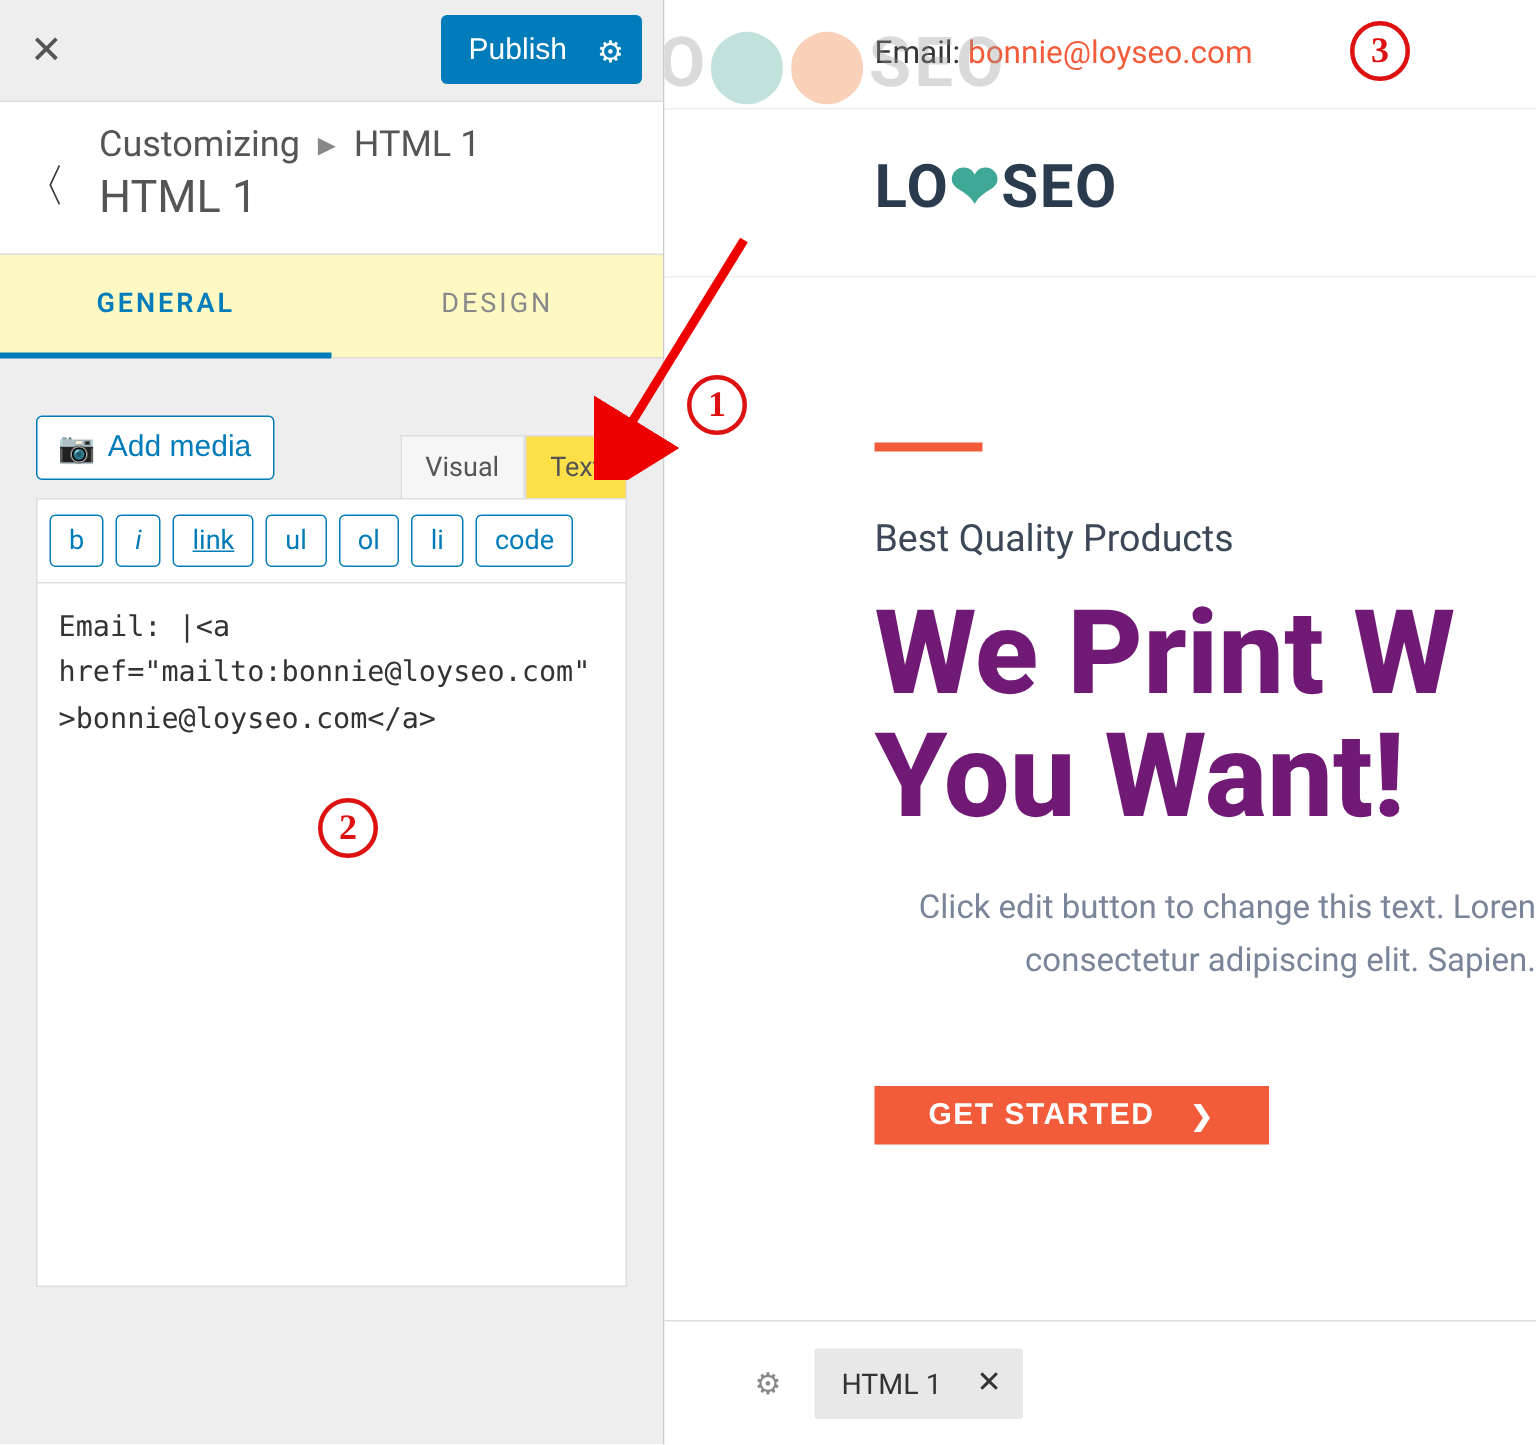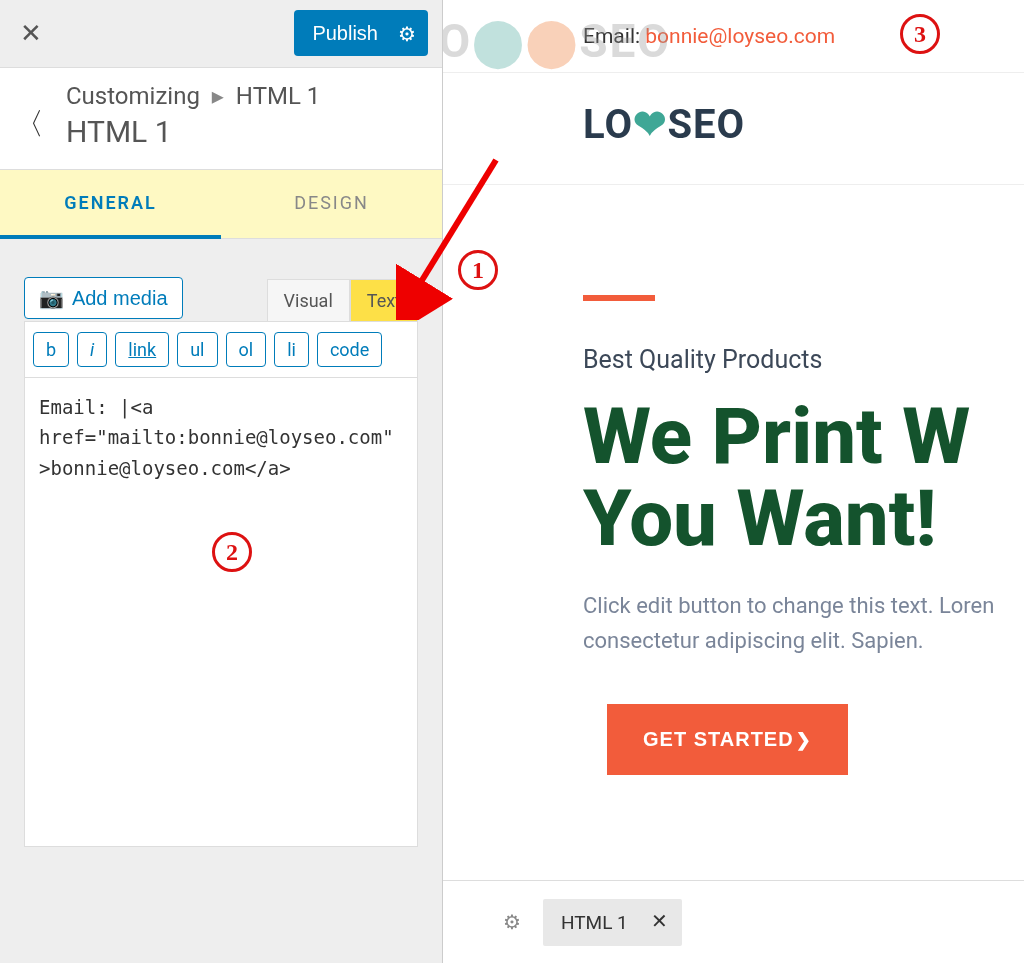--- a/index.html
+++ b/index.html
@@ -25,21 +25,21 @@
 .tabs { display: flex; background: #fef9c3; }
 .tab { flex: 1; text-align: center; padding: 22px 0; font-size: 18px; letter-spacing: 2px; color: #888; cursor: pointer; border-bottom: 1px solid #ddd; }
 .tab.active { color: #007cba; border-bottom: 4px solid #007cba; font-weight: 600; }
 
 
 .panel { padding: 38px 24px; background: #eee; }
 .add-media { display: inline-flex; align-items: center; gap: 8px; padding: 8px 14px; border: 1px solid #007cba; border-radius: 4px; background: #fff; color: #007cba; font-size: 20px; cursor: pointer; }
 .cam-icon { font-size: 20px; }
 
 
-.editor-wrap { margin-top: 2px; }
+.editor-wrap { margin-top: 12px; }
 .editor-top-tabs { float: right; display: flex; margin-top: -42px; }
 .ed-tab { padding: 10px 16px; border: 1px solid #ddd; border-bottom: none; background: #f6f6f6; color: #555; font-size: 18px; cursor: pointer; }
 .ed-tab.active { background: #fde047; }
 .toolbar { clear: both; display: flex; gap: 8px; padding: 10px 8px; background: #fff; border: 1px solid #ddd; border-bottom: none; }
 .tbtn { padding: 6px 12px; border: 1px solid #007cba; border-radius: 4px; background: #fff; color: #007cba; font-size: 18px; cursor: pointer; font-family: inherit; }
 .tbtn.i { font-style: italic; }
 .tbtn.link { text-decoration: underline; }
 .textarea { width: 100%; height: 470px; border: 1px solid #ddd; padding: 14px; font-family: Consolas, Menlo, monospace; font-size: 19px; line-height: 1.6; color: #333; resize: none; background: #fff; }
 
 
@@ -52,23 +52,23 @@
 .pv-email-link { color: #f25c3b; text-decoration: none; text-align: center; }
 
 .pv-logo-row { padding: 28px 40px 36px 140px; border-bottom: 1px solid #eee; }
 .pv-logo { font-size: 40px; font-weight: 700; color: #2a3b4d; letter-spacing: 1px; }
 .pv-logo .h1 { color: #3fa796; }
 .pv-logo .h2 { color: #e8833a; }
 
 .pv-hero { padding: 110px 0 0 140px; }
 .accent-bar { width: 72px; height: 6px; background: #f25c3b; margin-bottom: 44px; }
 .hero-sub { font-size: 25px; font-weight: 400; color: #3c4858; margin-bottom: 22px; }
-.hero-title { font-size: 78px; font-weight: 800; color: #14532d; line-height: 1.05; margin-bottom: 28px; white-space: nowrap; }
-.hero-desc { font-size: 22px; color: #7a8599; line-height: 1.6; margin-bottom: 46px; }
-.cta { display: inline-flex; align-items: center; gap: 2px; background: #f25c3b; color: #fff; padding: 24px 36px; font-size: 20px; font-weight: 600; letter-spacing: 1px; border: none; cursor: pointer; margin-left: 24px; }
+.hero-title { font-size: 78px; font-weight: 800; color: #701a75; line-height: 1.05; margin-bottom: 28px; white-space: nowrap; }
+.hero-desc { font-size: 22px; color: #7a8599; line-height: 1.6; margin-bottom: 66px; text-align: right; }
+.cta { display: inline-flex; align-items: center; gap: 24px; background: #f25c3b; color: #fff; padding: 8px 36px; font-size: 20px; font-weight: 600; letter-spacing: 1px; border: none; cursor: pointer; }
 .cta-chevron { font-size: 18px; }
 
 
 .builder-bar { position: absolute; left: 443px; bottom: 0; right: 0; height: 83px; background: #fff; border-top: 1px solid #ddd; display: flex; align-items: center; padding-left: 60px; gap: 22px; }
 .bb-gear { color: #888; font-size: 20px; cursor: pointer; }
 .bb-chip { background: #e8e8e8; padding: 12px 54px 12px 18px; font-size: 19px; color: #333; position: relative; border-radius: 2px; }
 .bb-chip-x { position: absolute; right: 14px; top: 10px; font-size: 20px; color: #333; cursor: pointer; }
 
 
 .anno { position: absolute; width: 40px; height: 40px; border: 3px solid #d11; border-radius: 50%; color: #d11; font-size: 24px; font-weight: 700; display: flex; align-items: center; justify-content: center; background: rgba(255,255,255,0.6); font-family: Georgia, serif; pointer-events: none; }

